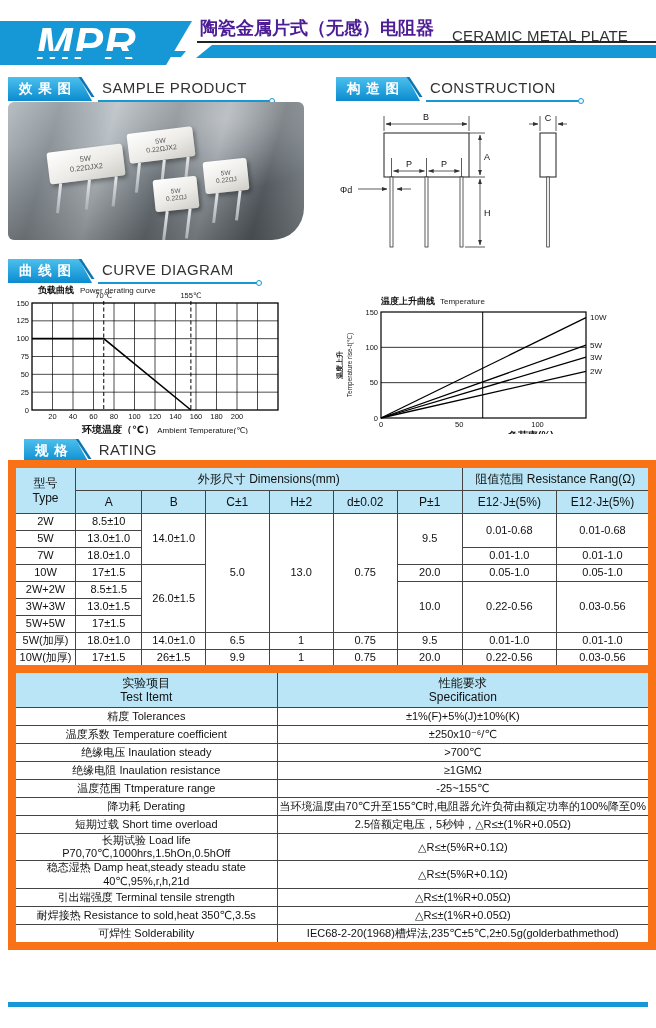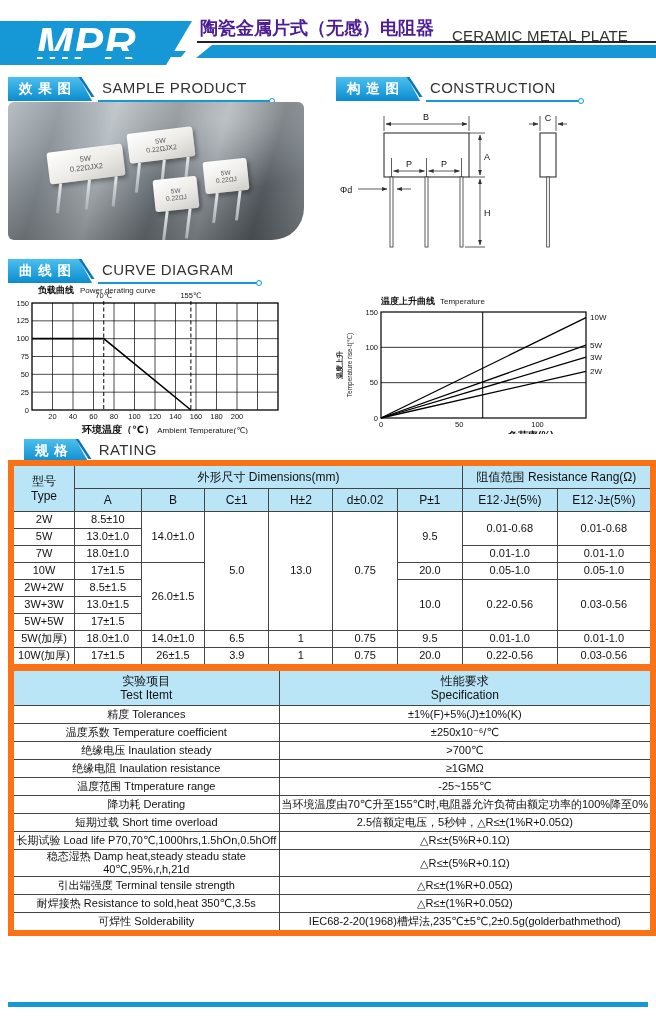--- a/index.html
+++ b/index.html
@@ -52,21 +52,21 @@
   
   svg text{font-family:"Liberation Sans","DejaVu Sans",sans-serif;fill:#111;}
   #construction{position:absolute;left:332px;top:100px;}
   #chart1{position:absolute;left:8px;top:282px;}
   #chart2{position:absolute;left:334px;top:292px;}
 
   
   .tmount{position:absolute;left:8px;}
   #rating-mount{top:460px;}
   #perf-mount{top:665px;}
-  table.grid{border-collapse:collapse;table-layout:fixed;border:6px solid #f97316;background:#fff;}
+  table.grid{border-collapse:collapse;table-layout:fixed;border:8px solid #f97316;background:#fff;}
   table.grid th,table.grid td{border:1px solid #444;text-align:center;padding:0 2px;
         font-size:11px;color:#111;line-height:1.2;overflow:hidden;}
   table.grid th{background:#b9e5f6;font-weight:normal;font-size:12px;height:22px;}
   table.rating td{height:16px;}
   table.perf th{height:34px;}
   table.perf td{height:17px;}
   td.l{text-align:left;padding-left:8px;}
   td.sm{font-size:10px;white-space:nowrap;}
   td.xs{font-size:9.5px;white-space:nowrap;}
 
@@ -340,21 +340,21 @@
             <td>1</td>
             <td>0.75</td>
             <td>9.5</td>
             <td>0.01-1.0</td>
             <td>0.01-1.0</td>
           </tr>
           <tr>
             <td>10W(加厚)</td>
             <td>17±1.5</td>
             <td>26±1.5</td>
-            <td>3.9</td>
+            <td>9.9</td>
             <td>1</td>
             <td>0.75</td>
             <td>20.0</td>
             <td>0.22-0.56</td>
             <td>0.03-0.56</td>
           </tr>
         </tbody>
       </table>
     </div>
   <div id="perf-mount" class="tmount">

